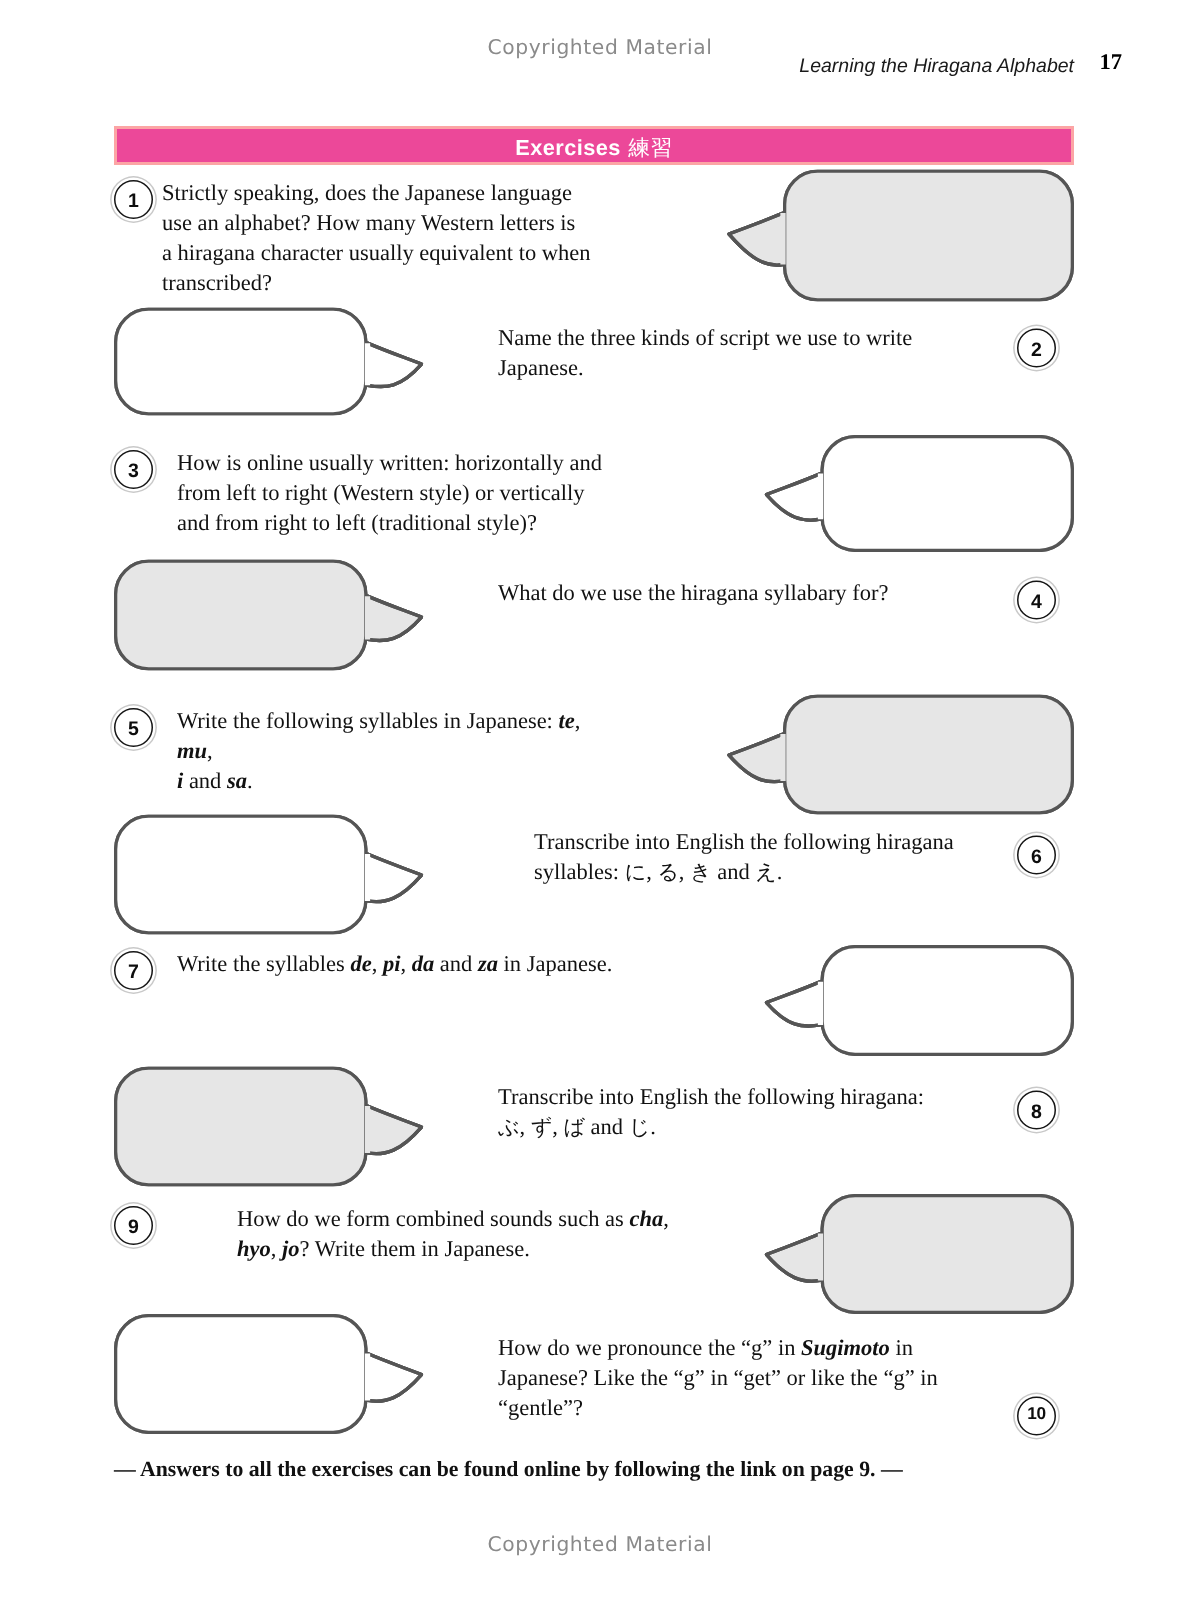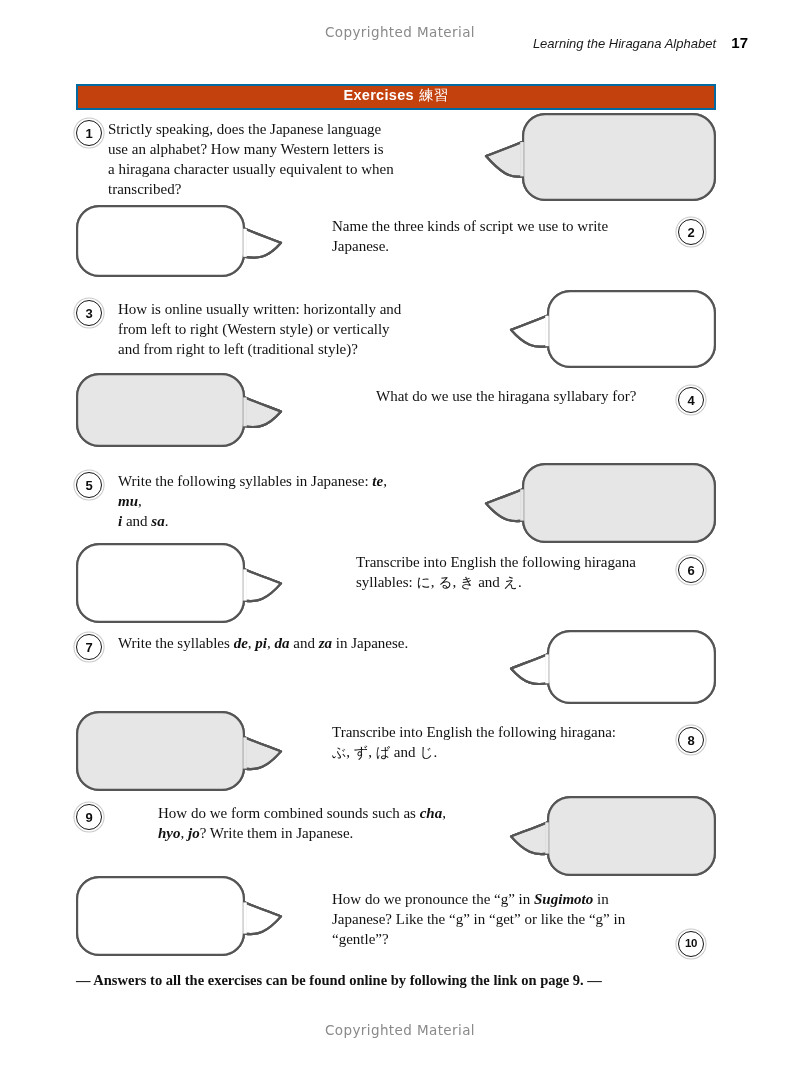--- a/index.html
+++ b/index.html
@@ -42,38 +42,38 @@
     font-family: "Liberation Sans", sans-serif;
     font-style: italic;
     font-size: 13px;
     color: #1a1a1a;
     white-space: nowrap;
   }
   .folio {
     position: absolute;
     right: 52px;
     top: 10px;
-    font-family: Liberation Sans, sans-serif;
+    font-family: Liberation Serif, serif;
     font-weight: bold;
     font-size: 15px;
     color: #000;
   }
 
   
   .banner {
     position: absolute;
     left: 76px;
     top: 84px;
     width: 640px;
     height: 26px;
-    background: #c2410c;
-    border: 2px solid #0369a1;
+    background: #ec4899;
+    border: 2px solid #fca5a5;
     box-sizing: border-box;
     display: flex;
-    align-items: flex-start;
+    align-items: flex-end;
     justify-content: center;
   }
   .banner-inner {
     color: #ffffff;
     font-family: "Liberation Sans", sans-serif;
     font-weight: bold;
     font-size: 14.5px;
     letter-spacing: 0.3px;
     white-space: nowrap;
   }
@@ -273,21 +273,21 @@
     <path d="M 38 25.740000000000002
             C 24 31.740000000000002, 12 35.74, 2 39.74
             C 16 55.74, 26 58.16, 38 56.16
             Z" fill="none" stroke="#555555" stroke-width="2.2" stroke-linejoin="round"></path>
     <line x1="38" y1="25.740000000000002" x2="38" y2="56.16" stroke="#ffffff" stroke-width="3.5200000000000005"></line>
   </svg>
       </div>
     </div>
     <div class="row" style="top: 375px;">
       <div class="qnum" style="left: 602px; top: 12px;">4</div>
-      <div class="qtext" style="left: 256px; top: 12px; width: 295px; margin-left: 44px;">What do we use the hiragana syllabary for?</div>
+      <div class="qtext" style="left: 256px; top: 12px; width: 295px;">What do we use the hiragana syllabary for?</div>
       <div class="bubble" style="left: 0px; top: -2px;">
         <svg width="207" height="74" viewBox="0 0 207 74" xmlns="http://www.w3.org/2000/svg">
     <path d="M 169 24.42
             C 183 30.42, 195 34.42, 205 38.42
             C 191 54.42, 181 55.28, 169 53.28
             Z" fill="#e6e6e6" stroke="#555555" stroke-width="2.2" stroke-linejoin="round"></path>
     <rect x="1.1" y="1.1" width="166.8" height="71.8" rx="22" ry="22" fill="#e6e6e6" stroke="#555555" stroke-width="2.2"></rect>
     <path d="M 169 24.42
             C 183 30.42, 195 34.42, 205 38.42
             C 191 54.42, 181 55.28, 169 53.28

